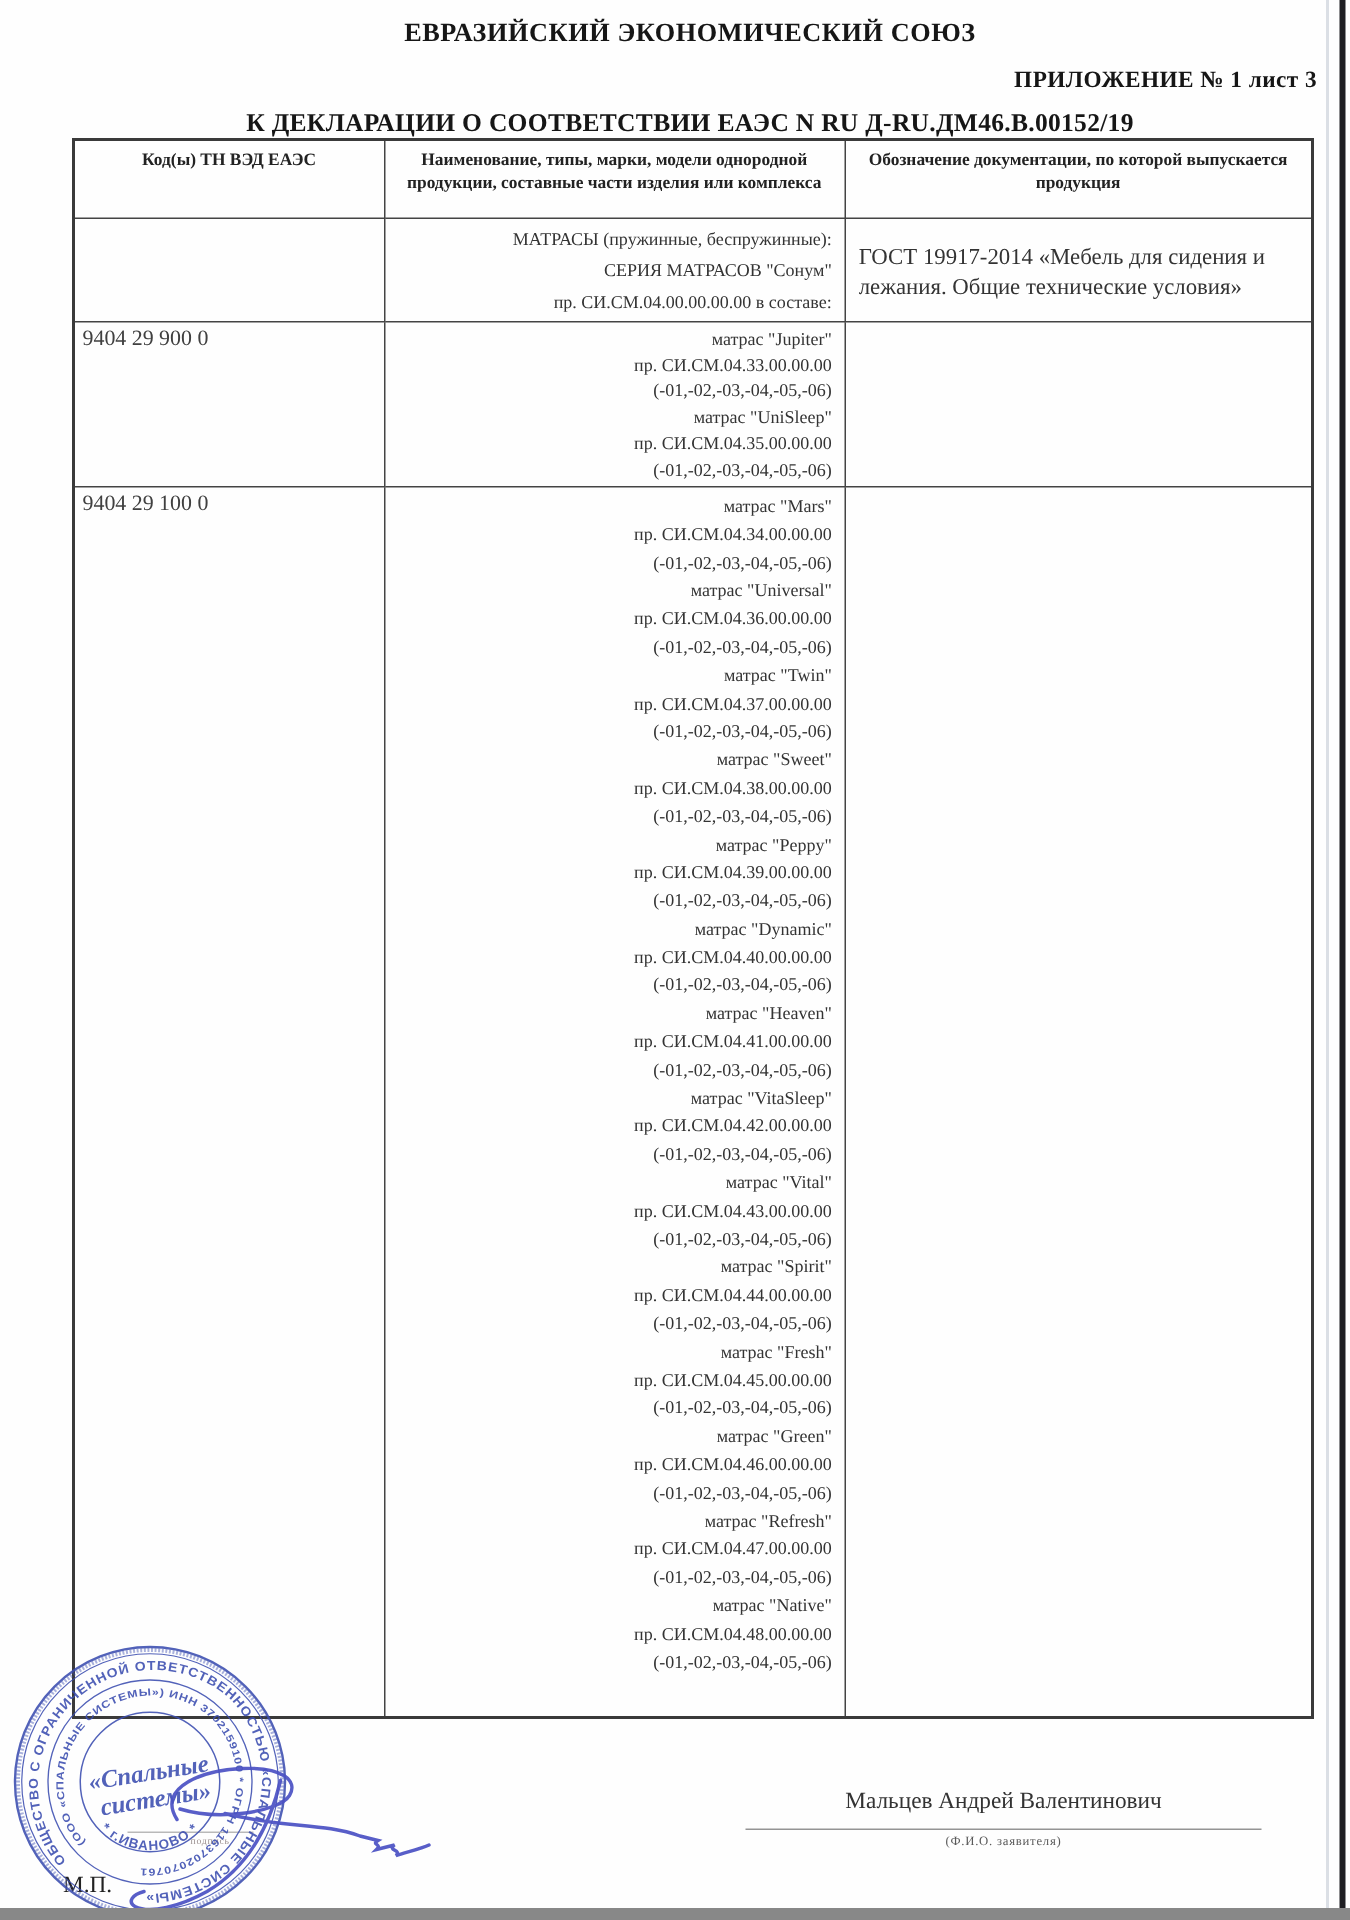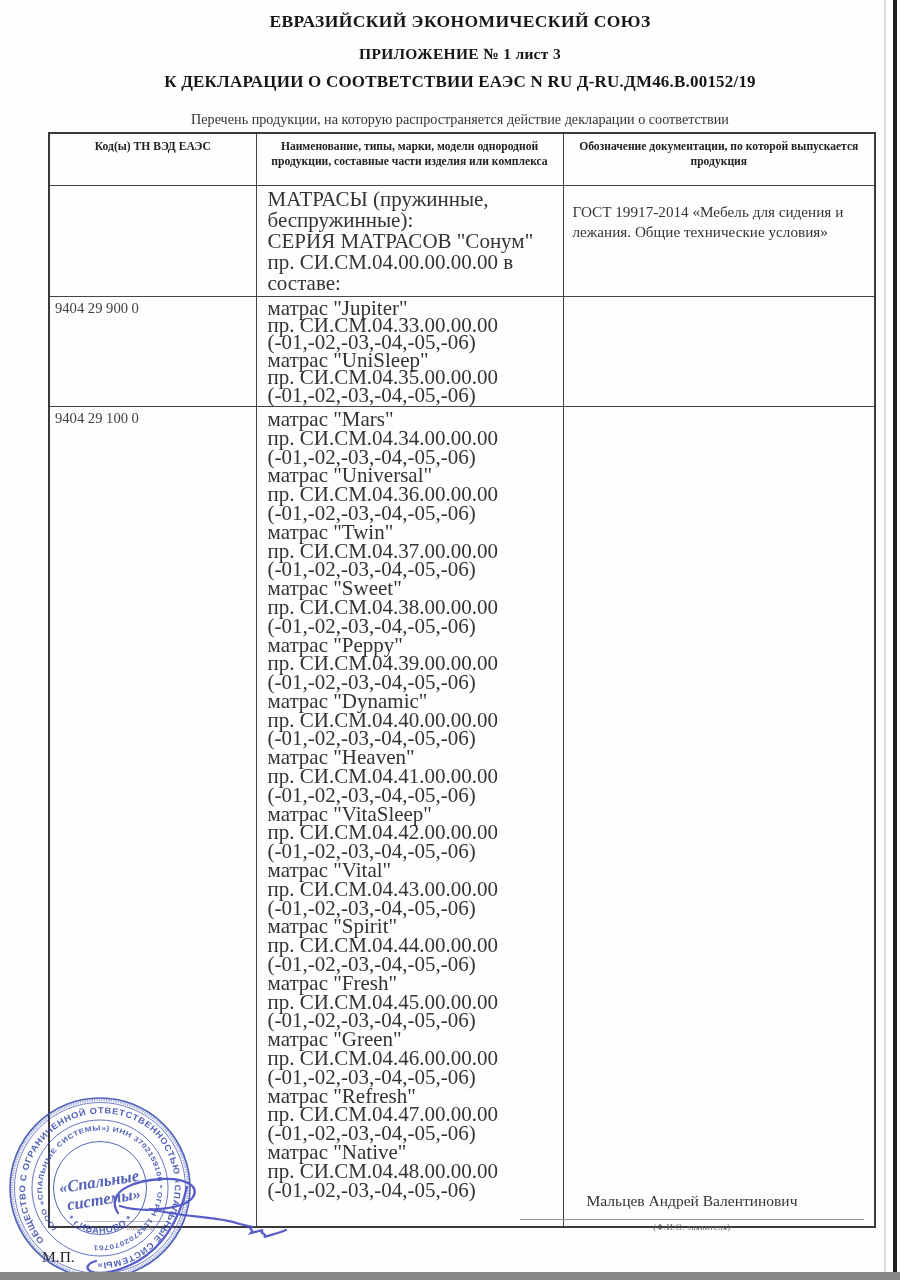--- a/index.html
+++ b/index.html
@@ -6,69 +6,68 @@
   .page{
     position:relative;
     width:900px;height:1272px;
     background:#fefefe;
     overflow:hidden;
     font-family:"Liberation Serif","DejaVu Serif",serif;
     color:#2e2e2e;
   }
   .content{margin-left:42px;width:836px;padding-top:11px;text-align:center;}
   .t1{font-size:17.5px;font-weight:bold;color:#161616;letter-spacing:.4px;}
-  .t2{font-size:15.5px;font-weight:bold;color:#161616;margin-top:13px;letter-spacing:.3px;}
+  .t2{font-size:15.5px;font-weight:bold;color:#161616;margin-top:13px;letter-spacing:.3px;text-align:right;}
   .t3{font-size:17px;font-weight:bold;color:#161616;margin-top:9px;letter-spacing:.2px;}
   .caption{font-size:14.2px;color:#333;margin-top:19px;margin-bottom:4px;}
   table.doc{
     margin-left:6px;width:826px;
     border-collapse:collapse;table-layout:fixed;
     border:2px solid #3a3a3a;
     text-align:left;
   }
   table.doc th,table.doc td{border:1.5px solid #444;vertical-align:top;font-family:Liberation Serif, serif;}
   th.hdr{
     font-size:11.6px;font-weight:bold;color:#222;
     text-align:center;padding:6px 14px 4px;line-height:14.6px;
   }
   tr.row-hdr{height:52px;}
   tr.row-intro{height:65px;}
   tr.row-a{height:107px;}
   tr.row-b{height:821px;}
   td.c1{padding:3px 4px 2px 5px;font-size:14.6px;line-height:17px;color:#404040;}
-  td.c2{padding:3px 8px 2px 11px;font-size:21px;color:#333;}
+  td.c2{padding:3px 8px 2px 11px;font-size:12px;color:#333;text-align:right;}
   td.c3{padding:16px 8px 2px 9px;font-size:15.2px;line-height:20.5px;color:#333;}
   .intro-line{line-height:21px;}
   tr.row-a .pline{line-height:17.4px;}
   tr.row-b .pline{line-height:18.8px;}
   
   .mp{position:absolute;left:42px;top:1248px;font-size:15.5px;color:#222;}
   .sig-line{position:absolute;left:85px;top:1221px;width:84px;border-top:1px solid #b9b9b9;}
   .sig-caption{position:absolute;left:127px;top:1224px;font-size:6.5px;color:#9a8f8f;letter-spacing:.5px;}
-  .name-block{position:absolute;left:520px;top:1192px;width:344px;text-align:center;}
+  .name-block{position:absolute;left:497px;top:1192px;width:344px;text-align:center;}
   .name-block .name{font-size:15.5px;color:#333;}
   .name-block .rule{margin-top:9px;border-top:1px solid #949494;}
   .name-block .cap{font-size:8.5px;color:#5a5a5a;margin-top:2px;letter-spacing:.5px;}
   .stamp-svg{position:absolute;left:6px;top:1094px;opacity:.88;}
   .sign-svg{position:absolute;left:60px;top:1085px;}
   .edge-light{position:absolute;left:884px;top:0;width:2px;height:1280px;background:#ccd2da;opacity:.7;}
   .edge-dark{position:absolute;left:893px;top:0;width:4px;height:1280px;background:#1e1e22;}
   .stamp-ring-text{font-family:"Liberation Sans","DejaVu Sans",sans-serif;font-weight:bold;}
   .stamp-center{font-family:"Liberation Serif","DejaVu Serif",serif;font-style:italic;font-weight:bold;}
 </style>
 </head>
 <body>
 
 <div class="page">
 
   <div class="content">
     <div class="t1">ЕВРАЗИЙСКИЙ ЭКОНОМИЧЕСКИЙ СОЮЗ</div>
     <div class="t2">ПРИЛОЖЕНИЕ № 1 лист 3</div>
     <div class="t3">К ДЕКЛАРАЦИИ О СООТВЕТСТВИИ ЕАЭС N RU Д-RU.ДМ46.В.00152/19</div>
-    <div class="caption">Перечень продукции, на которую распространяется действие декларации о соответствии</div>
 
     <table class="doc">
       <colgroup>
         <col style="width:207px">
           <col style="width:307px">
           <col style="width:312px">
       </colgroup>
       <thead>
         <tr class="row-hdr">
           <th class="hdr">Код(ы) ТН ВЭД ЕАЭС</th>

